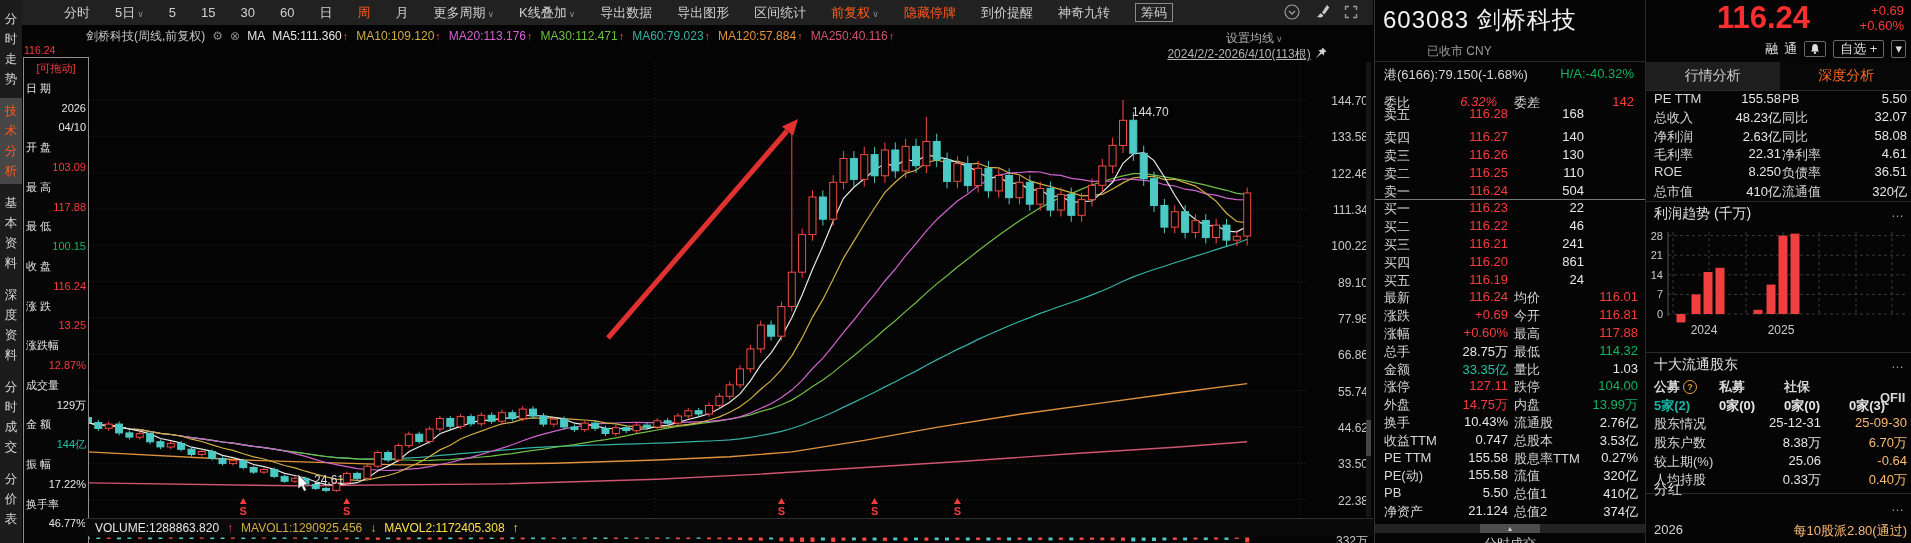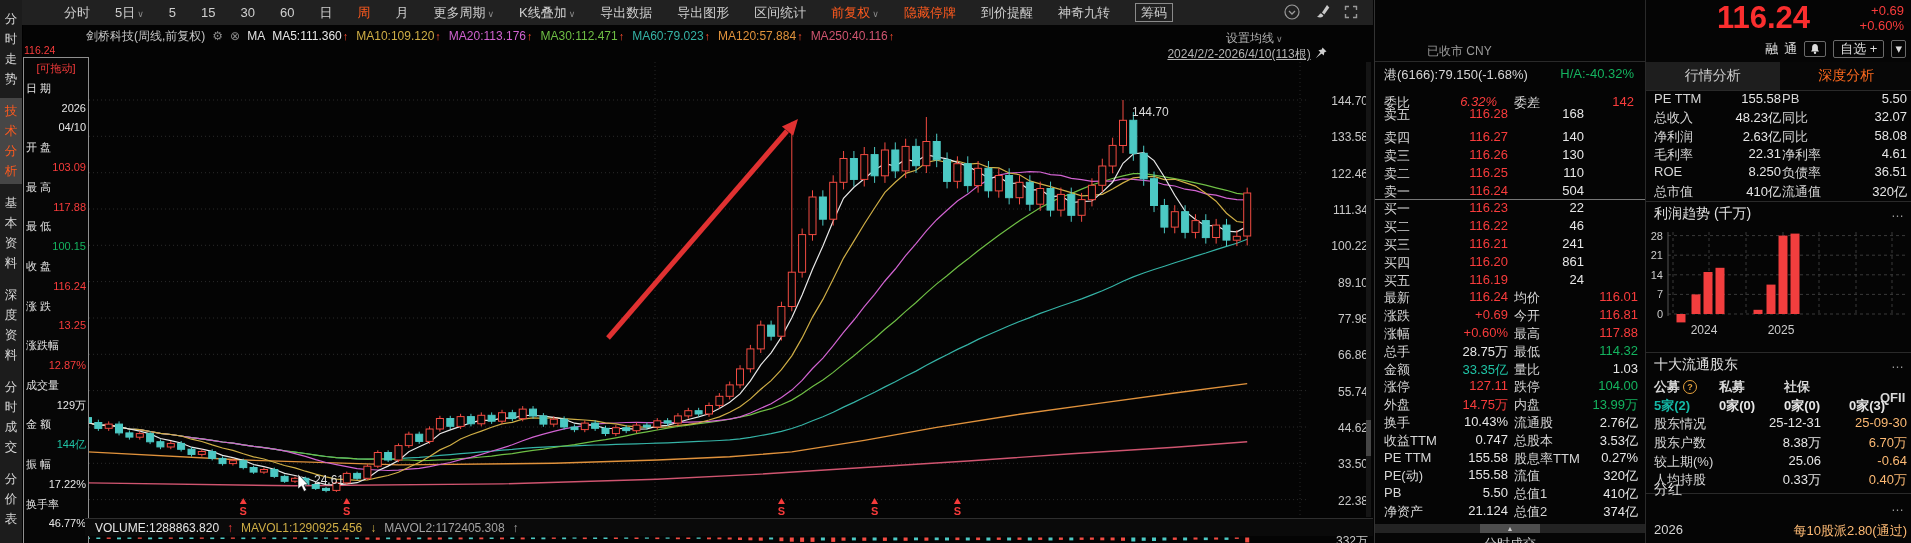--- a/index.html
+++ b/index.html
@@ -1,20 +1,20 @@
 <!DOCTYPE html>
 <html><head>
 <meta charset="utf-8">
 <style>
   html,body{margin:0;padding:0;background:#000;}
   #app{position:relative;width:1911px;height:543px;overflow:hidden;background:#040404;
        font-family:"Liberation Sans","DejaVu Sans",sans-serif;color:#ddd;}
   .abs{position:absolute;}
   .c-r{color:#f93c3c}.c-g{color:#14b35f}.c-t{color:#1fc3a5}.c-w{color:#e6e6e6}
-  .c-y{color:#cfae46}.c-m{color:#a3a3a3}
+  .c-y{color:#cfae46}.c-m{color:#fde047}
   
   #sidebar{left:0;top:0;width:22px;height:543px;background:#1c1c1c;border-right:1px solid #000;}
   .side-item{width:22px;text-align:center;font-size:12.5px;color:#d6d6d6;padding:3px 0;margin-top:6px;cursor:pointer;}
   .side-item span{display:block;line-height:20px;}
   .side-item.active{background:#464646;color:#ff5a1e;}
   
   #toolbar{left:22px;top:0;width:1351px;height:25px;background:#212121;display:flex;align-items:center;
            gap:25px;padding-left:42px;font-size:13px;color:#cfcfcf;box-sizing:border-box;}
   .tb-item{white-space:nowrap;cursor:pointer;}
   .tb-item.active{color:#ff5a1e;}
@@ -664,20 +664,21 @@
   </div>
   <div id="indbar-right">
     <span>加指标</span>
     <span>换指标</span>
     <span style="color:#999;">⚙</span>
     <span style="color:#999;">⊗</span>
   </div>
   <div class="abs axis-lbl" style="left:1310px;top:533px;">332万</div>
 
   <div id="rpanel" class="abs">
+    <div id="q-name">603083 剑桥科技</div>
     <div id="q-price">116.24</div>
     <div id="q-chg" class="c-r">
       <div>+0.69</div>
         <div>+0.60%</div>
     </div>
     <div id="q-status">已收市 CNY</div>
     <div id="q-actions">
       <span id="q-badges" style="display:flex;gap:6px;">
           <span style="color:#e0e0e0;">融</span>
           <span style="color:#e0e0e0;">通</span>

